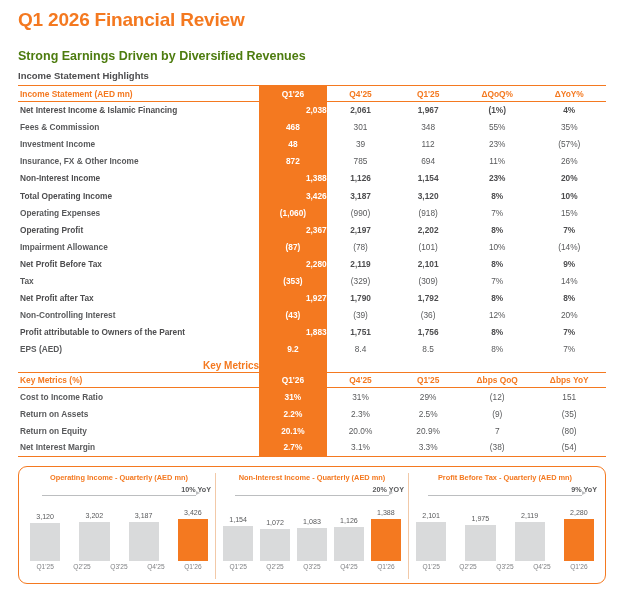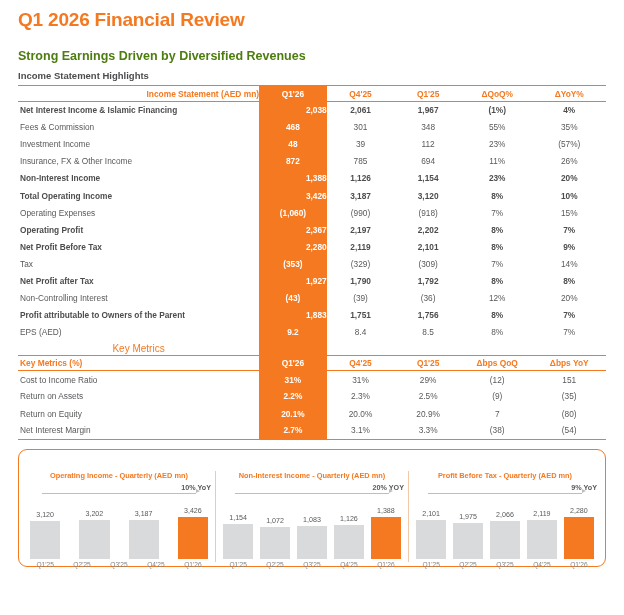--- a/index.html
+++ b/index.html
@@ -57,54 +57,54 @@
     font-size: 8.4px;
     font-weight: bold;
     color: #f47920;
     text-align: center;
     height: 16px;
     vertical-align: middle;
     border-bottom: 1.4px solid #f47920;
     border-top: 1.4px solid #f47920;
   }
   tr.hdr th.label {
-    text-align: right;
+    text-align: left;
     padding-left: 2px;
   }
   tr.hdr th.hl {
     color: #ffffff;
     background: #f47920;
     border-top: 1.4px solid #f47920;
     border-bottom: 1.4px solid #f47920;
   }
 
   tr.row td {
     height: 17.1px;
     vertical-align: middle;
     text-align: center;
     color: #58595b;
     font-size: 8.3px;
   }
-  tr.row td.label { text-align: left; padding-left: 2px; }
+  tr.row td.label { text-align: left; padding-left: 2px; font-weight: bold; }
   tr.row td.hl {
     background: #f47920;
     color: #ffffff;
     font-weight: bold;
   }
   tr.row.bold td { font-weight: bold; color: #4d4d4f; }
   tr.row.bold td.hl { color: #ffffff; text-align: right; }
 
   .km-title {
     font-size: 10px;
-    font-weight: normal;
+    font-weight: bold;
     color: #f47920;
     padding-left: 2px;
     height: 15px;
     vertical-align: middle;
-    text-align: center;
+    text-align: right;
     border-bottom: 1.2px solid #f47920;
   }
   td.km-hl-blank { background: #f47920; border-bottom: 1.2px solid #f47920; }
   td.km-blank { border-bottom: 1.2px solid #f47920; }
 
   tr.hdr2 th {
     font-size: 8.4px;
     font-weight: bold;
     color: #f47920;
     text-align: center;
@@ -118,21 +118,21 @@
   tr.last td { border-bottom: 1.3px solid #f47920; }
 
   
   .charts {
     margin-top: 9px;
     border: 1.2px solid #f47920;
     border-radius: 9px;
     height: 118px;
     display: flex;
     align-items: stretch;
-    padding: 21px 4px 4px 4px;
+    padding: 6px 4px 4px 4px;
   }
   .chart-block {
     flex: 1 1 0;
     position: relative;
     padding: 0 4px;
   }
   .chart-block + .chart-block { border-left: 1px solid #f2c9a8; }
   .chart-title {
     font-size: 7.4px;
     font-weight: bold;
@@ -289,20 +289,28 @@
           <td class="">15%</td>
         </tr>
         <tr class="row bold">
           <td class="label">Operating Profit</td>
           <td class="hl">2,367</td>
           <td class="">2,197</td>
           <td class="">2,202</td>
           <td class="">8%</td>
           <td class="">7%</td>
         </tr>
+        <tr class="row">
+          <td class="label">Impairment Allowance</td>
+          <td class="hl">(87)</td>
+          <td class="">(78)</td>
+          <td class="">(101)</td>
+          <td class="">10%</td>
+          <td class="">(14%)</td>
+        </tr>
         <tr class="row bold">
           <td class="label">Net Profit Before Tax</td>
           <td class="hl">2,280</td>
           <td class="">2,119</td>
           <td class="">2,101</td>
           <td class="">8%</td>
           <td class="">9%</td>
         </tr>
         <tr class="row">
           <td class="label">Tax</td>
@@ -476,24 +484,20 @@
       <div class="bars">
           <div class="bar-wrap">
             <div class="bar-val">2,101</div>
             <div class="bar" style="height:39px"></div>
           </div>
           <div class="bar-wrap">
             <div class="bar-val">1,975</div>
             <div class="bar" style="height:36px"></div>
           </div>
           <div class="bar-wrap">
-            <div class="bar-val">2,066</div>
-            <div class="bar" style="height:38px"></div>
-          </div>
-          <div class="bar-wrap">
             <div class="bar-val">2,119</div>
             <div class="bar" style="height:39px"></div>
           </div>
           <div class="bar-wrap">
             <div class="bar-val">2,280</div>
             <div class="bar accent" style="height:42px"></div>
           </div>
         </div>
       <div class="bar-labels">
           <div class="bar-label">Q1'25</div>

